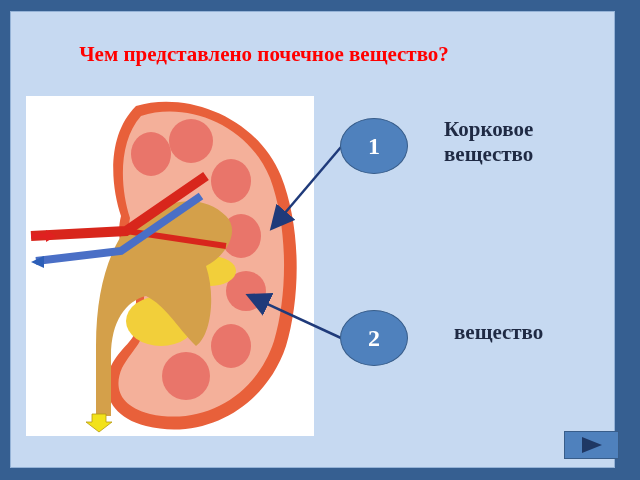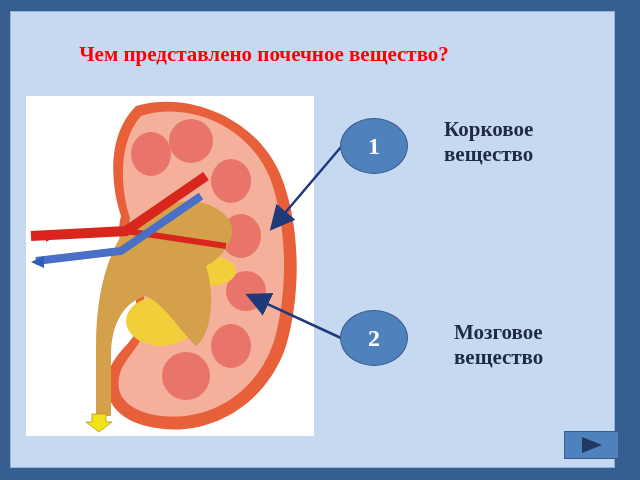--- a/index.html
+++ b/index.html
@@ -61,21 +61,20 @@
 </svg>
 
 <div class="badge" style="left:340px;top:118px;">1</div>
 <div class="label" style="left:444px;top:117px;text-align:center;">
   <div>Корковое</div>
   <div>вещество</div>
 </div>
 
 <div class="badge" style="left:340px;top:310px;">2</div>
 <div class="label" style="left:454px;top:320px;">
-  <div>Мозговое</div>
   <div>вещество</div>
 </div>
 
 <div class="next-btn">
   <svg width="24" height="18">
     <polygon points="2,1 22,9 2,17" fill="#1f3864"></polygon>
   </svg>
 </div>
 
 </body></html>

